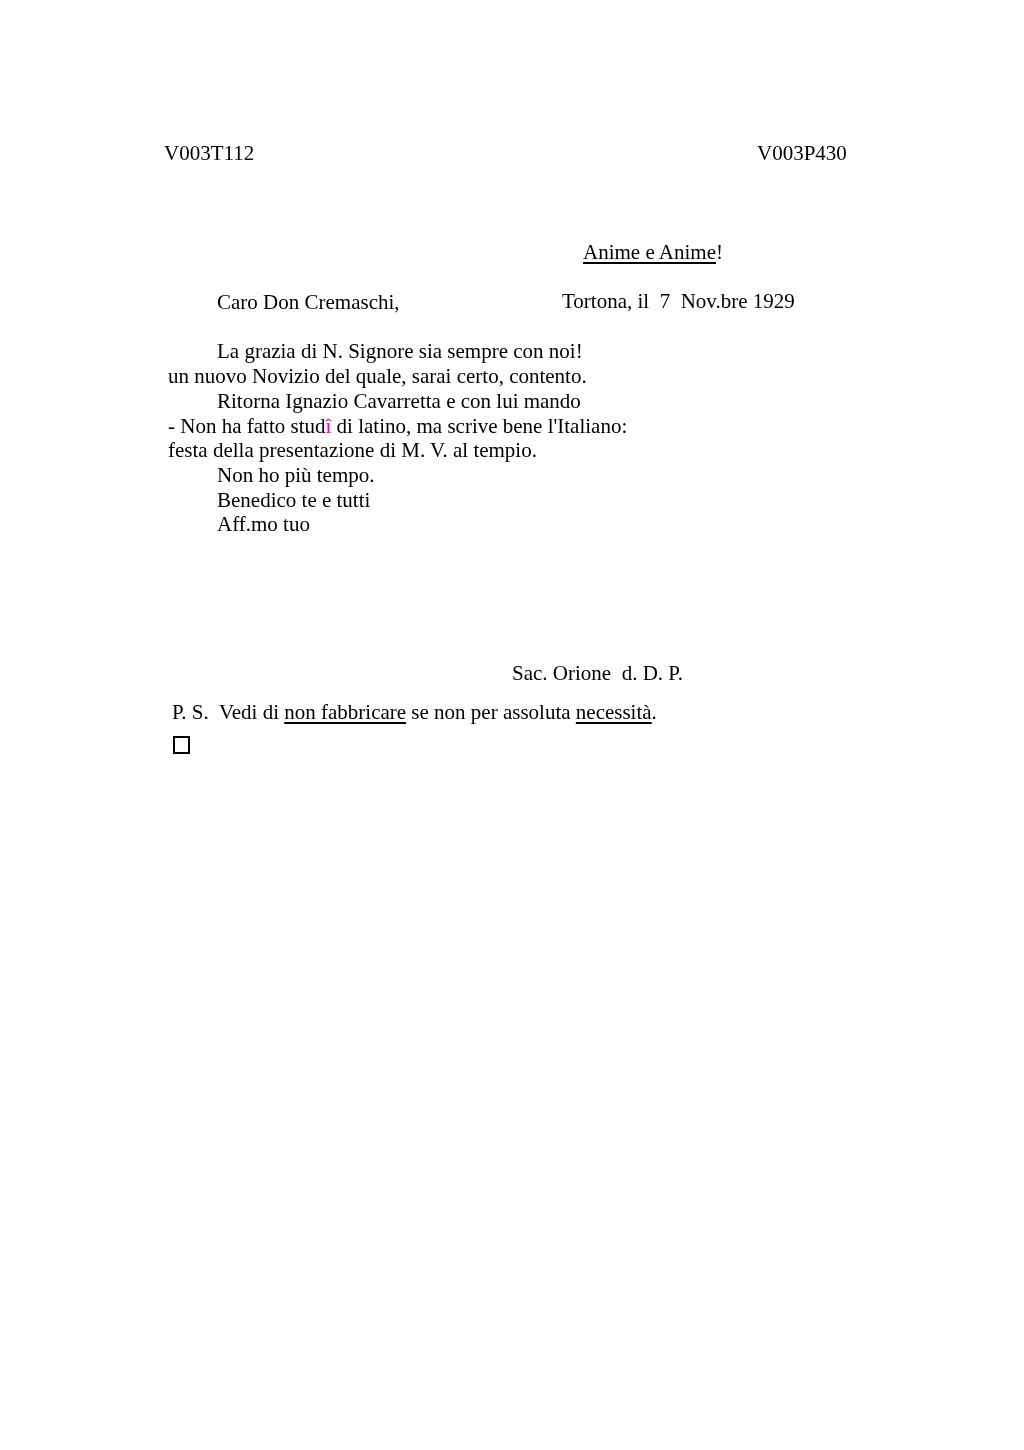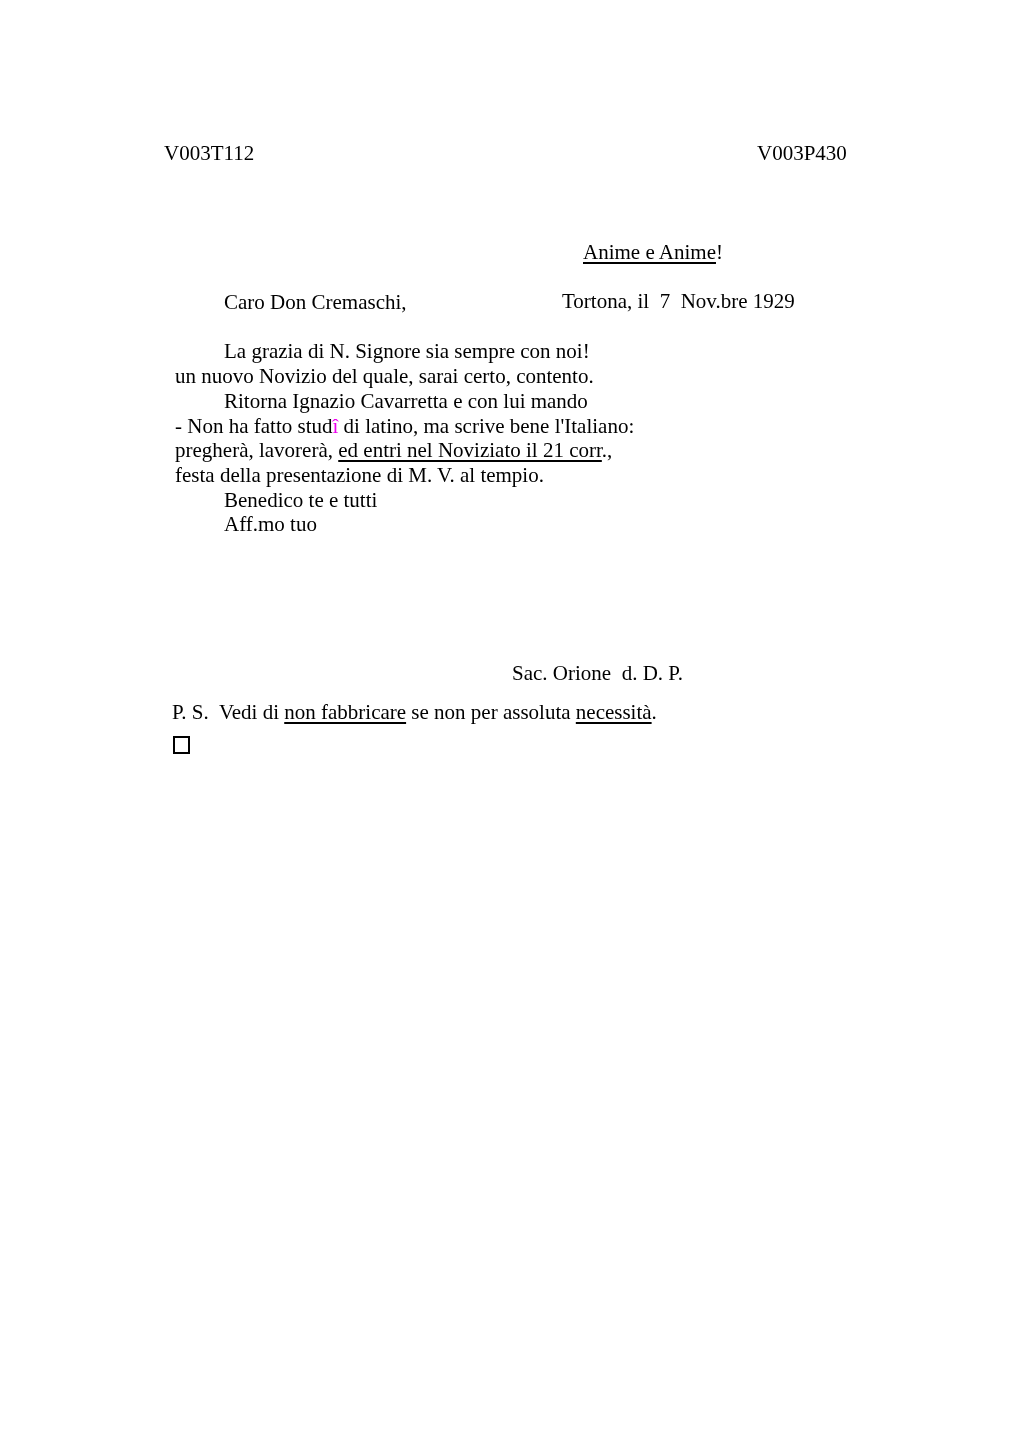--- a/index.html
+++ b/index.html
@@ -27,21 +27,21 @@
     text-decoration: underline;
     text-decoration-thickness: 1.5px;
     text-underline-offset: 2.5px;
     margin-top: 40px;
   }
   .mag { color: #ee00ee; }
 
   #header-left  { left: 164px; top: 141px; }
   #header-right { left: 757px; top: 141px; }
   #dateline     { left: 562px; top: 215px; }
-  #letter-body  { left: 175px; top: 290px; width: 690px; }
+  #letter-body  { left: 168px; top: 290px; width: 690px; }
   #signature    { left: 512px; top: 661px; }
   #postscript   { left: 172px; top: 700px; width: 700px; }
 
   .square-icon {
     position: absolute;
     left: 173px;
     top: 736px;
     width: 13px;
     height: 14px;
     border: 2px solid #000000;
@@ -62,22 +62,22 @@
   <div class="line">Tortona, il  7  Nov.bre 1929</div>
 </div>
 
 <div id="letter-body" class="abs">
     <div class="line indent"><span>Caro Don Cremaschi,</span></div>
     <div class="line"></div>
     <div class="line indent"><span>La grazia di N. Signore sia sempre con noi!</span></div>
     <div class="line"><span>un nuovo Novizio del quale, sarai certo, contento.</span></div>
     <div class="line indent"><span>Ritorna Ignazio Cavarretta e con lui mando</span></div>
     <div class="line"><span>- Non ha fatto stud</span><span class="mag">î</span><span> di latino, ma scrive bene l'Italiano:</span></div>
-    <div class="line"><span>pregherà, lavorerà, </span><span class="u">ed entri nel Noviziato il 21 corr</span><span>.,</span></div>
     <div class="line"><span>festa della presentazione di M. V. al tempio.</span></div>
+    <div class="line indent"><span>Non ho più tempo.</span></div>
     <div class="line indent"><span>Benedico te e tutti</span></div>
     <div class="line indent"><span>Aff.mo tuo</span></div>
   </div>
 
 <div id="signature" class="abs line">Sac. Orione  d. D. P.</div>
 
 <div id="postscript" class="abs line"><span>P. S.  Vedi di </span><span class="u">non fabbricare</span><span> se non per assoluta </span><span class="u">necessità</span><span>.</span></div>
 
 <div class="square-icon"></div>
 

